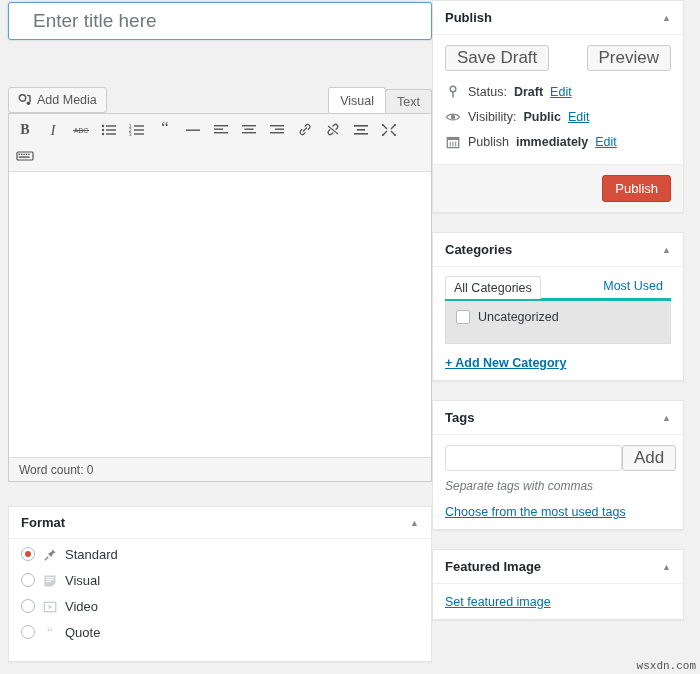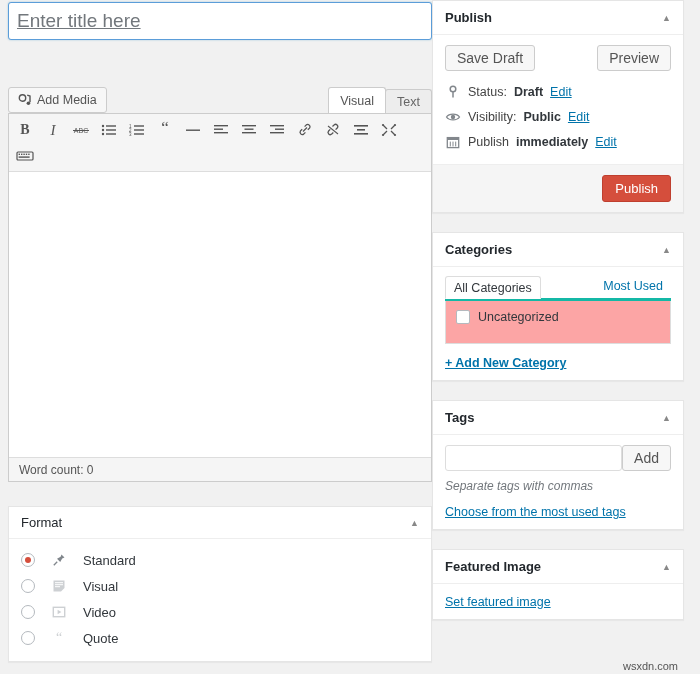--- a/index.html
+++ b/index.html
@@ -16,27 +16,26 @@
 
   
   .col-left { position: absolute; left: 8px; top: 0; width: 424px; }
 
   .title-wrap { padding-top: 2px; }
   .title-input {
     width: 100%; height: 38px;
     border: 1px solid #5b9dd9;
     border-radius: 3px;
     background: #fff;
-    padding: 3px 8px;
+    padding: 3px 24px;
     font-family: "Liberation Sans", sans-serif;
     font-size: 19px;
     color: #72777c;
     outline: none;
     box-shadow: 0 0 2px rgba(30,140,190,.4);
-    text-decoration: underline;
   }
   .title-input::placeholder { color: #72777c; opacity: 1; }
 
   
   .editor-wrap { margin-top: 43px; }
 
   .media-row { display: flex; align-items: flex-end; height: 30px; }
   .add-media-btn {
     display: inline-flex; align-items: center; gap: 5px;
     height: 26px; padding: 0 9px;
@@ -104,28 +103,28 @@
     border: 1px solid #e5e5e5;
     box-shadow: 0 1px 1px rgba(0,0,0,.04);
     margin-top: 24px;
   }
   .mb-head {
     height: 32px;
     border-bottom: 1px solid #eee;
     display: flex; align-items: center;
     padding: 0 12px;
     font-size: 13px;
-    font-weight: normal;
+    font-weight: bold;
     color: #23282d;
     cursor: pointer;
   }
   .mb-head .toggle { margin-left: auto; color: #888; font-size: 9px; }
   .mb-body { padding: 8px 12px 10px 12px; }
 
-  .fmt-row { display: flex; align-items: center; height: 26px; gap: 16px; }
+  .fmt-row { display: flex; align-items: flex-start; height: 26px; gap: 7px; }
   .radio {
     width: 14px; height: 14px; border-radius: 50%;
     border: 1px solid #b4b9be; background: #fff;
     display: inline-flex; align-items: center; justify-content: center;
     flex: 0 0 auto; cursor: pointer;
   }
   .radio.sel { border-color: #b4b9be; }
   .radio.sel::after {
     content: ""; width: 6px; height: 6px; border-radius: 50%;
     background: #d54e3c;
@@ -152,21 +151,21 @@
   }
   .p-head .toggle { margin-left: auto; color: #888; font-size: 9px; }
   .p-body { padding: 10px 12px 10px 12px; }
 
   .pub-btn-row { display: flex; justify-content: space-between; margin-bottom: 8px; }
   .btn-sec {
     height: 26px; padding: 0 11px;
     background: #f7f7f7;
     border: 1px solid #ccc;
     border-radius: 3px;
-    color: #555; font-size: 14px;
+    color: #555; font-size: 17px;
     cursor: pointer;
   }
   .pub-line { display: flex; align-items: center; gap: 7px; height: 25px; font-size: 12.5px; color: #444; }
   .pub-ico { width: 16px; height: 16px; display:inline-flex; align-items:center; justify-content:center; color:#82878c; flex:0 0 auto; }
   .lnk { color: #0073aa; text-decoration: underline; cursor: pointer; }
   .strongtxt { font-weight: bold; color: #32373c; }
 
   .pub-footer {
     border-top: 1px solid #eee;
     background: #f5f5f5;
@@ -189,43 +188,43 @@
     color: #0073aa;
   }
   .cat-tab.active {
     background: #fff; color: #32373c;
     border: 1px solid #ddd; border-bottom: 1px solid #fff;
     margin-bottom: -1px; border-radius: 3px 3px 0 0;
   }
   .cat-list {
     border: 1px solid #ddd; border-top: none;
     height: 43px; padding: 9px 10px;
-    background: #fca5a5;
+    background: #e5e5e5;
   }
   .cat-item { display: flex; align-items: center; gap: 8px; font-size: 12.5px; color: #32373c; }
   .cbox { width: 14px; height: 14px; border: 1px solid #b4b9be; background: #fff; border-radius: 2px; cursor: pointer; flex:0 0 auto;}
   .addcat { display: block; margin-top: 12px; font-size: 12.5px; font-weight: bold; color: #0073aa; text-decoration: underline; cursor: pointer; }
 
   .tag-row { display: flex; gap: 0; }
   .tag-input {
     flex: 1; height: 26px;
     border: 1px solid #ddd; border-radius: 3px;
     padding: 0 7px; font-size: 12.5px;
     font-family: "Liberation Sans", sans-serif;
     outline: none; background: #fff; color:#32373c;
   }
   .tag-hint { margin-top: 8px; font-size: 12px; font-style: italic; color: #72777c; }
   .tag-link { display: block; margin-top: 12px; font-size: 12.5px; color: #0073aa; text-decoration: underline; cursor: pointer; }
 
   .fi-link { font-size: 12.5px; color: #0073aa; text-decoration: underline; cursor: pointer; }
 
   .watermark {
-    position: absolute; right: 22px; bottom: 2px;
+    position: absolute; right: 4px; bottom: 2px;
     font-size: 11px; color: #555;
-    font-family: Liberation Sans, sans-serif;
+    font-family: Liberation Mono, monospace;
   }
 </style>
 </head>
 <body>
 
 <div id="app">
 
   <div class="col-left">
 
     <div class="title-wrap">

